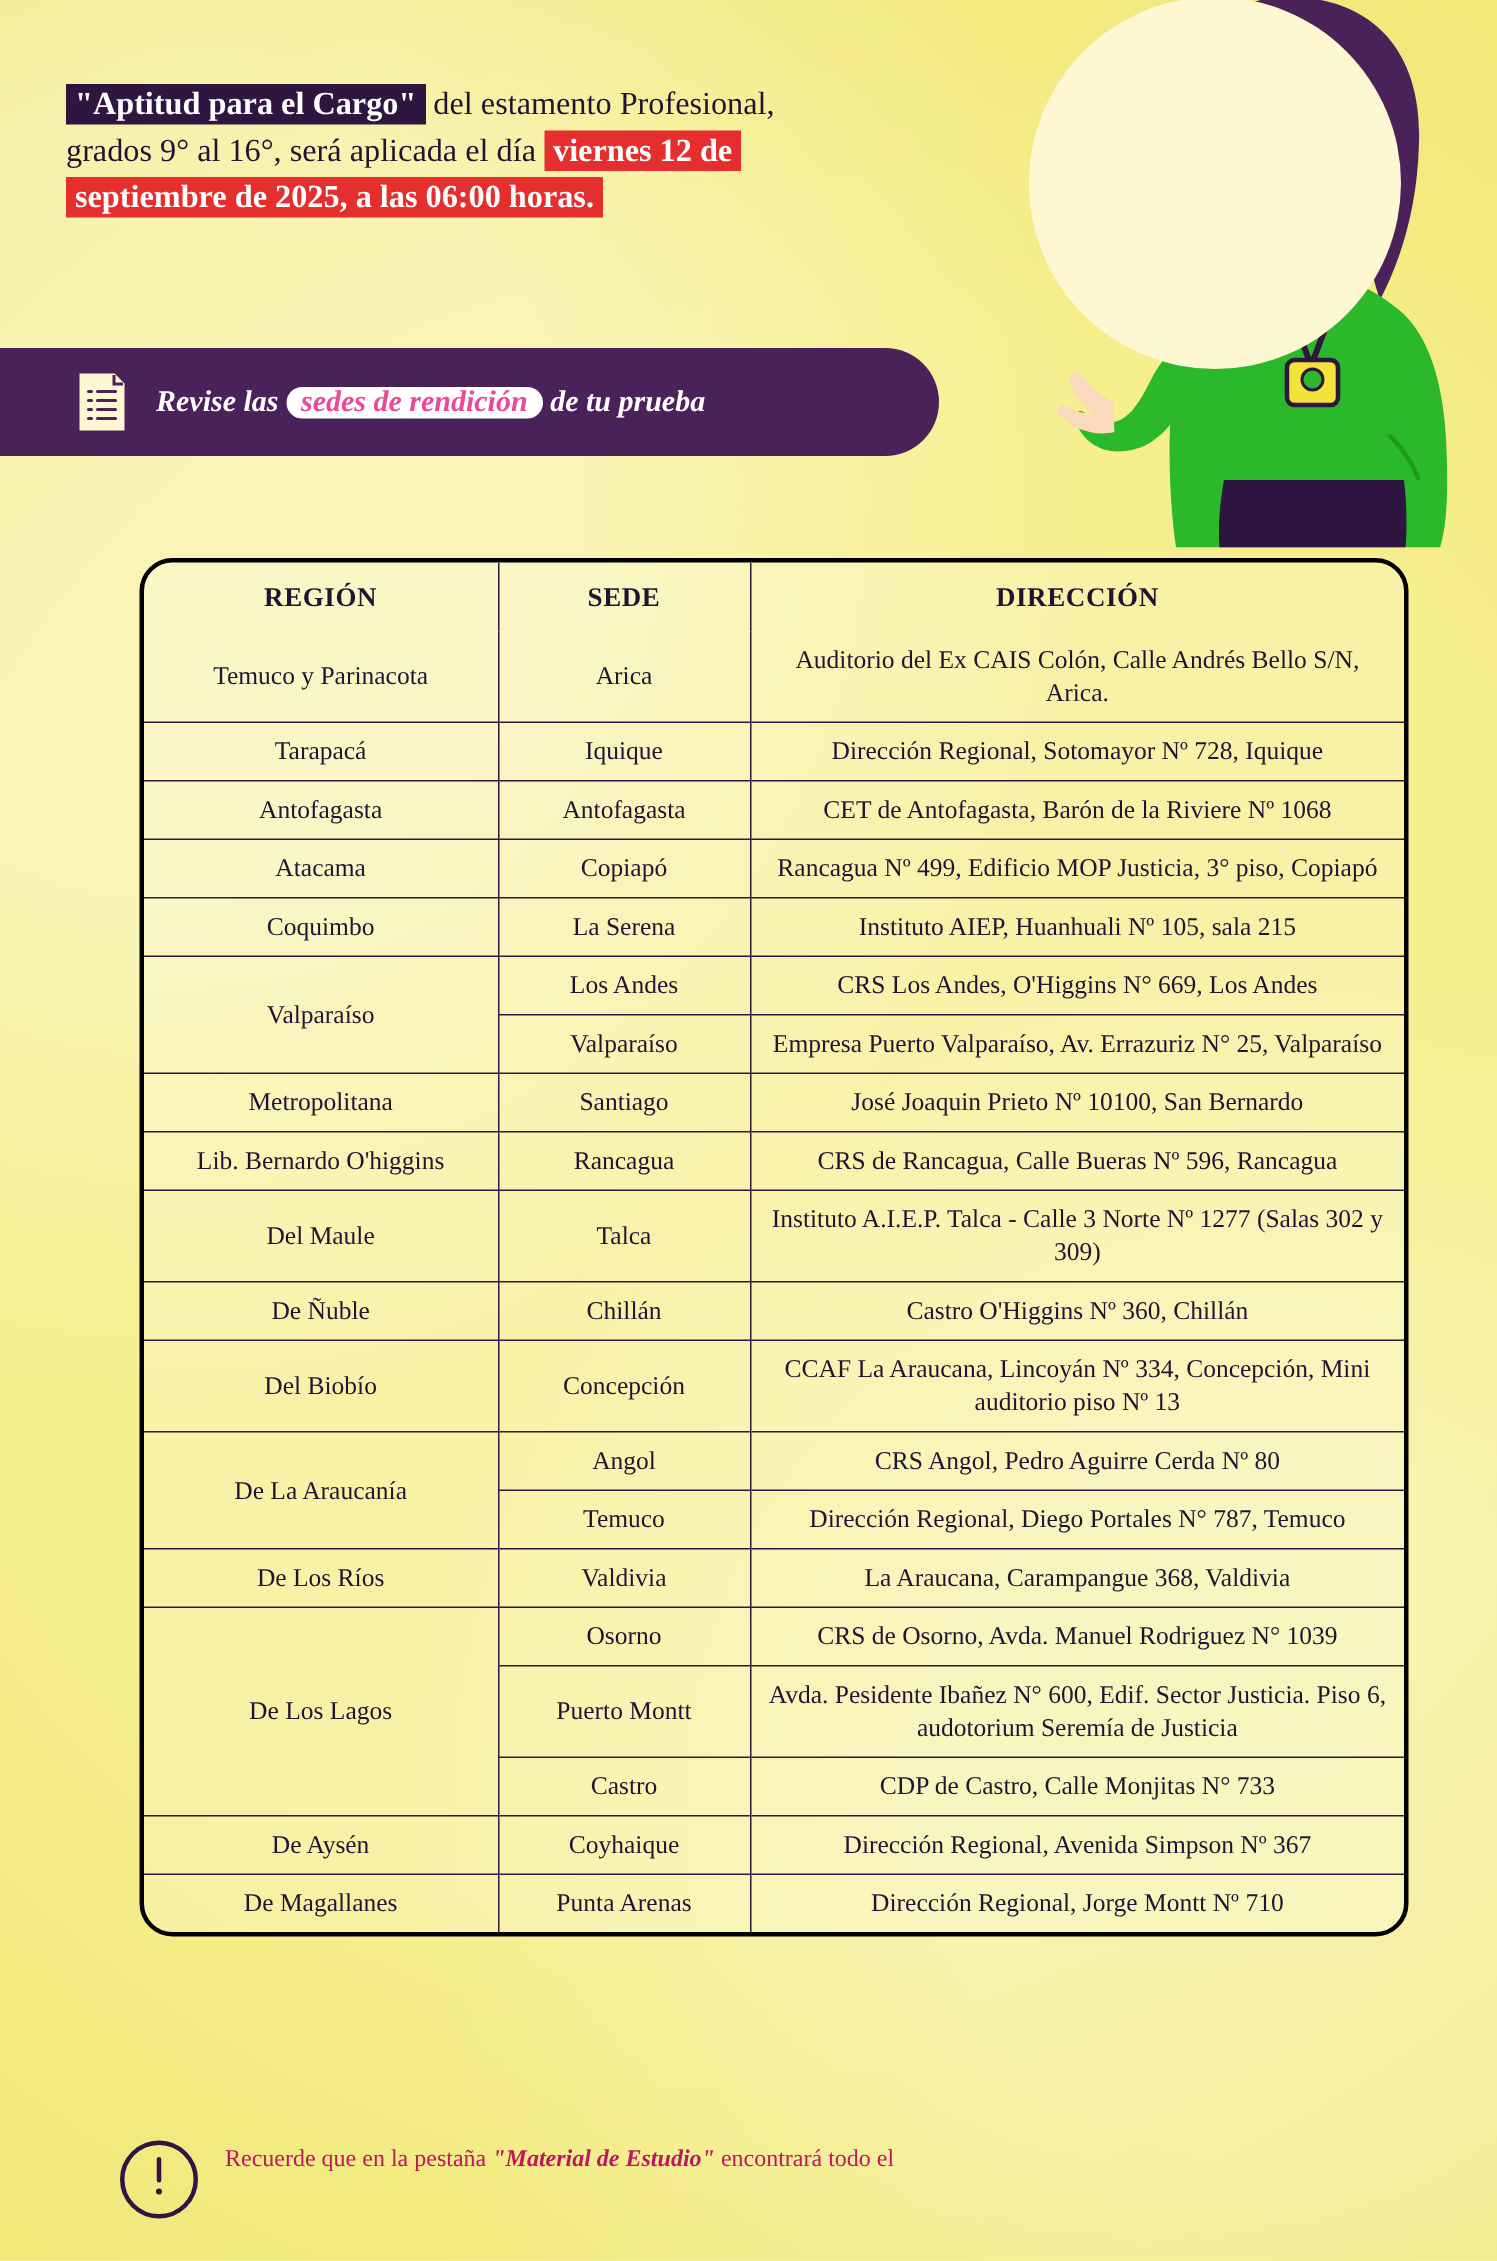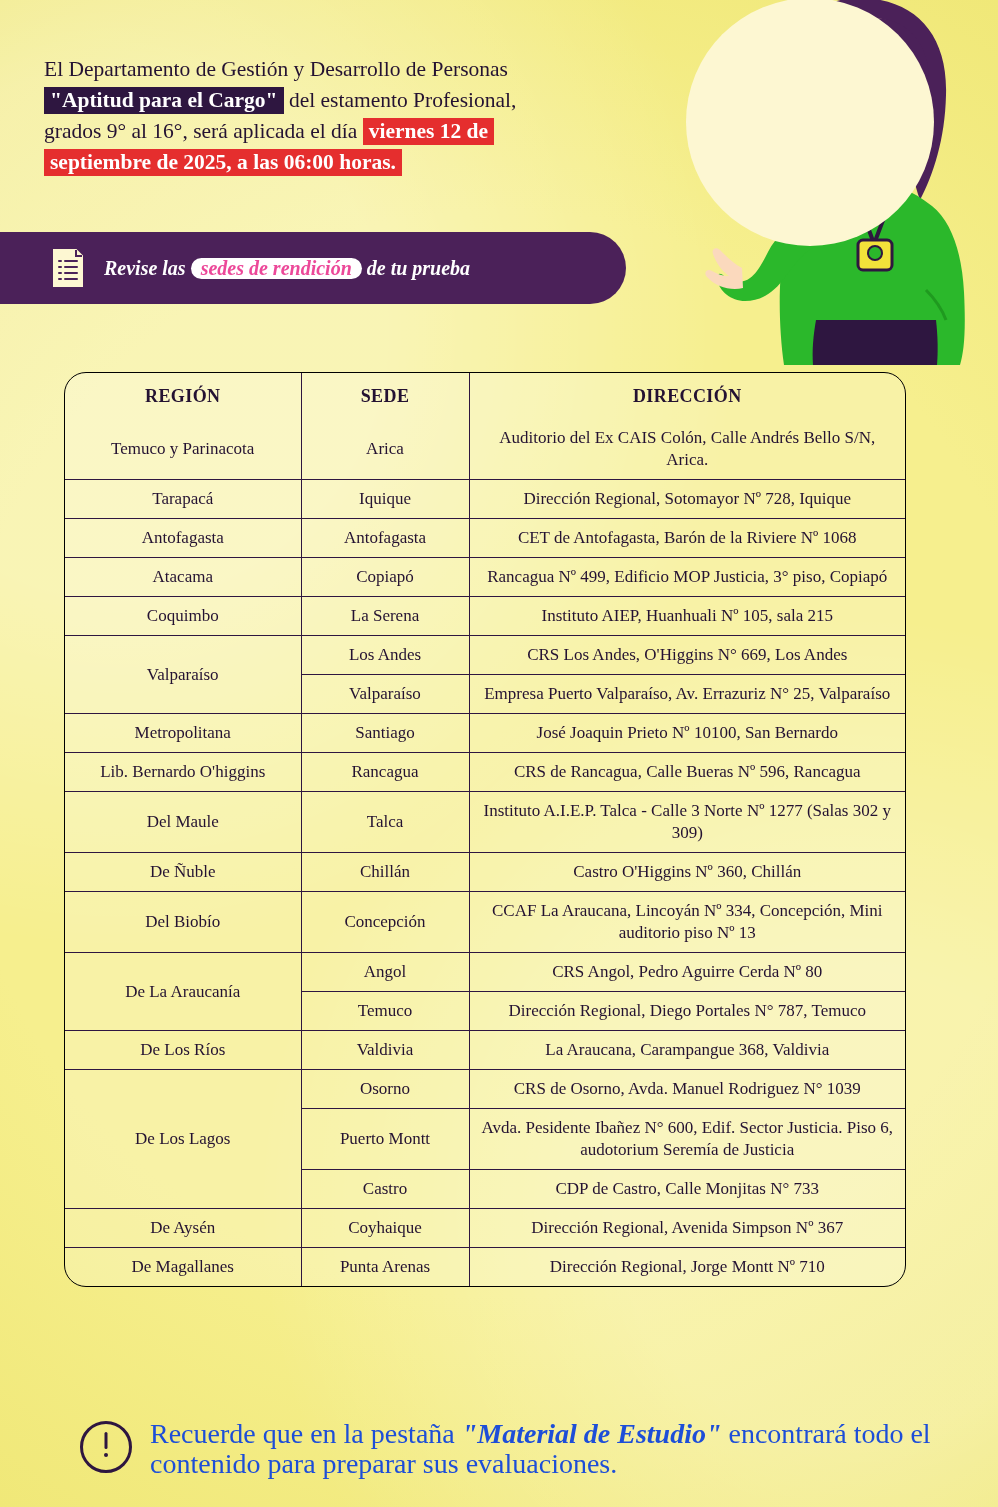--- a/index.html
+++ b/index.html
@@ -121,25 +121,25 @@
     top: 8px;
     width: 248px;
     height: 248px;
     border-radius: 50%;
     background: #fdf7d2;
   }
 
   
   .table-wrap {
     position: absolute;
-    left: 64px;
+    left: 93px;
     top: 372px;
     width: 840px;
     background: rgba(255,255,255,0.22);
-    border: 1px solid #000000;
+    border: 3px solid #000000;
     border-radius: 22px;
     overflow: hidden;
   }
   table {
     border-collapse: collapse;
     width: 100%;
     color: #241232;
   }
   th, td {
     border: 1.5px solid #2e1640;
@@ -199,39 +199,38 @@
     position: absolute;
     left: 50%;
     top: 29px;
     transform: translateX(-50%);
     width: 4px;
     height: 4px;
     background: #2e1640;
     border-radius: 50%;
   }
   .footer-text {
-    font-size: 28px;
+    font-size: 16px;
     line-height: 30px;
-    color: #1d4ed8;
+    color: #be185d;
     width: 790px;
   }
   .footer-em {
     font-style: italic;
     font-weight: bold;
   }
 </style>
 </head>
 <body>
 
 <div class="bg-texture"></div>
 
 <div class="header">
 
   <div class="header-text">
-    <span class="line">El Departamento de Gestión y Desarrollo de Personas</span>
     <span class="line">
       <span class="hl-dark">"Aptitud para el Cargo"</span>
       <span>del estamento Profesional,</span>
     </span>
     <span class="line">
       <span>grados 9° al 16°, será aplicada el día</span>
       <span class="hl-red">viernes 12 de</span>
     </span>
     <span class="line">
       <span class="hl-red">septiembre de 2025, a las 06:00 horas.</span>
@@ -416,15 +415,14 @@
     </tbody>
   </table>
 </div>
 
 <div class="footer">
   <div class="footer-icon"></div>
   <div class="footer-text">
     <span>Recuerde que en la pestaña</span>
     <span class="footer-em">"Material de Estudio"</span>
     <span>encontrará todo el</span>
-    <div>contenido para preparar sus evaluaciones.</div>
   </div>
 </div>
 
 </body></html>

